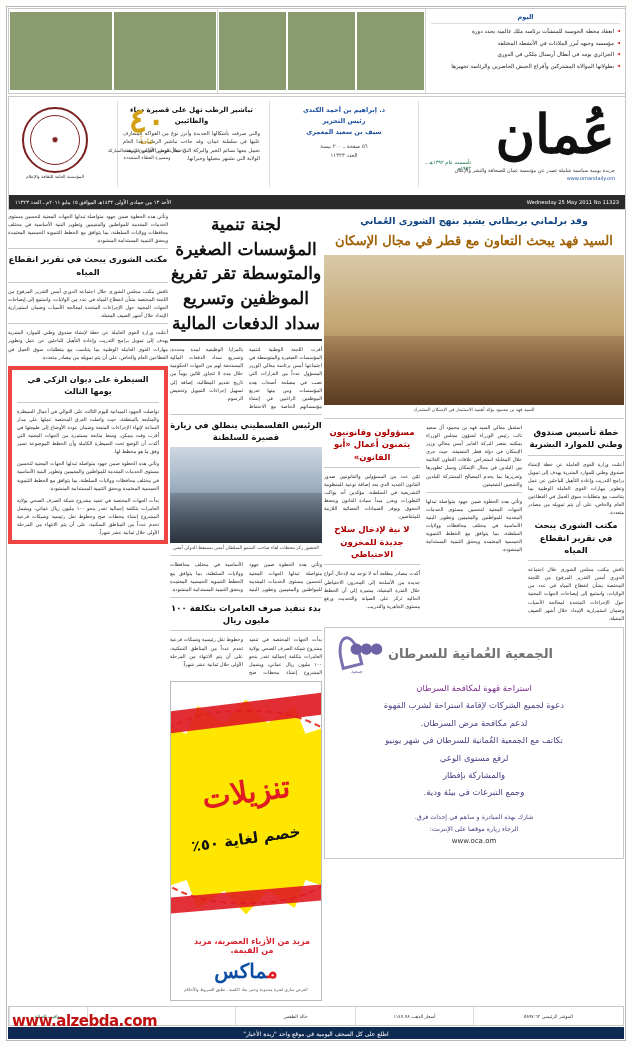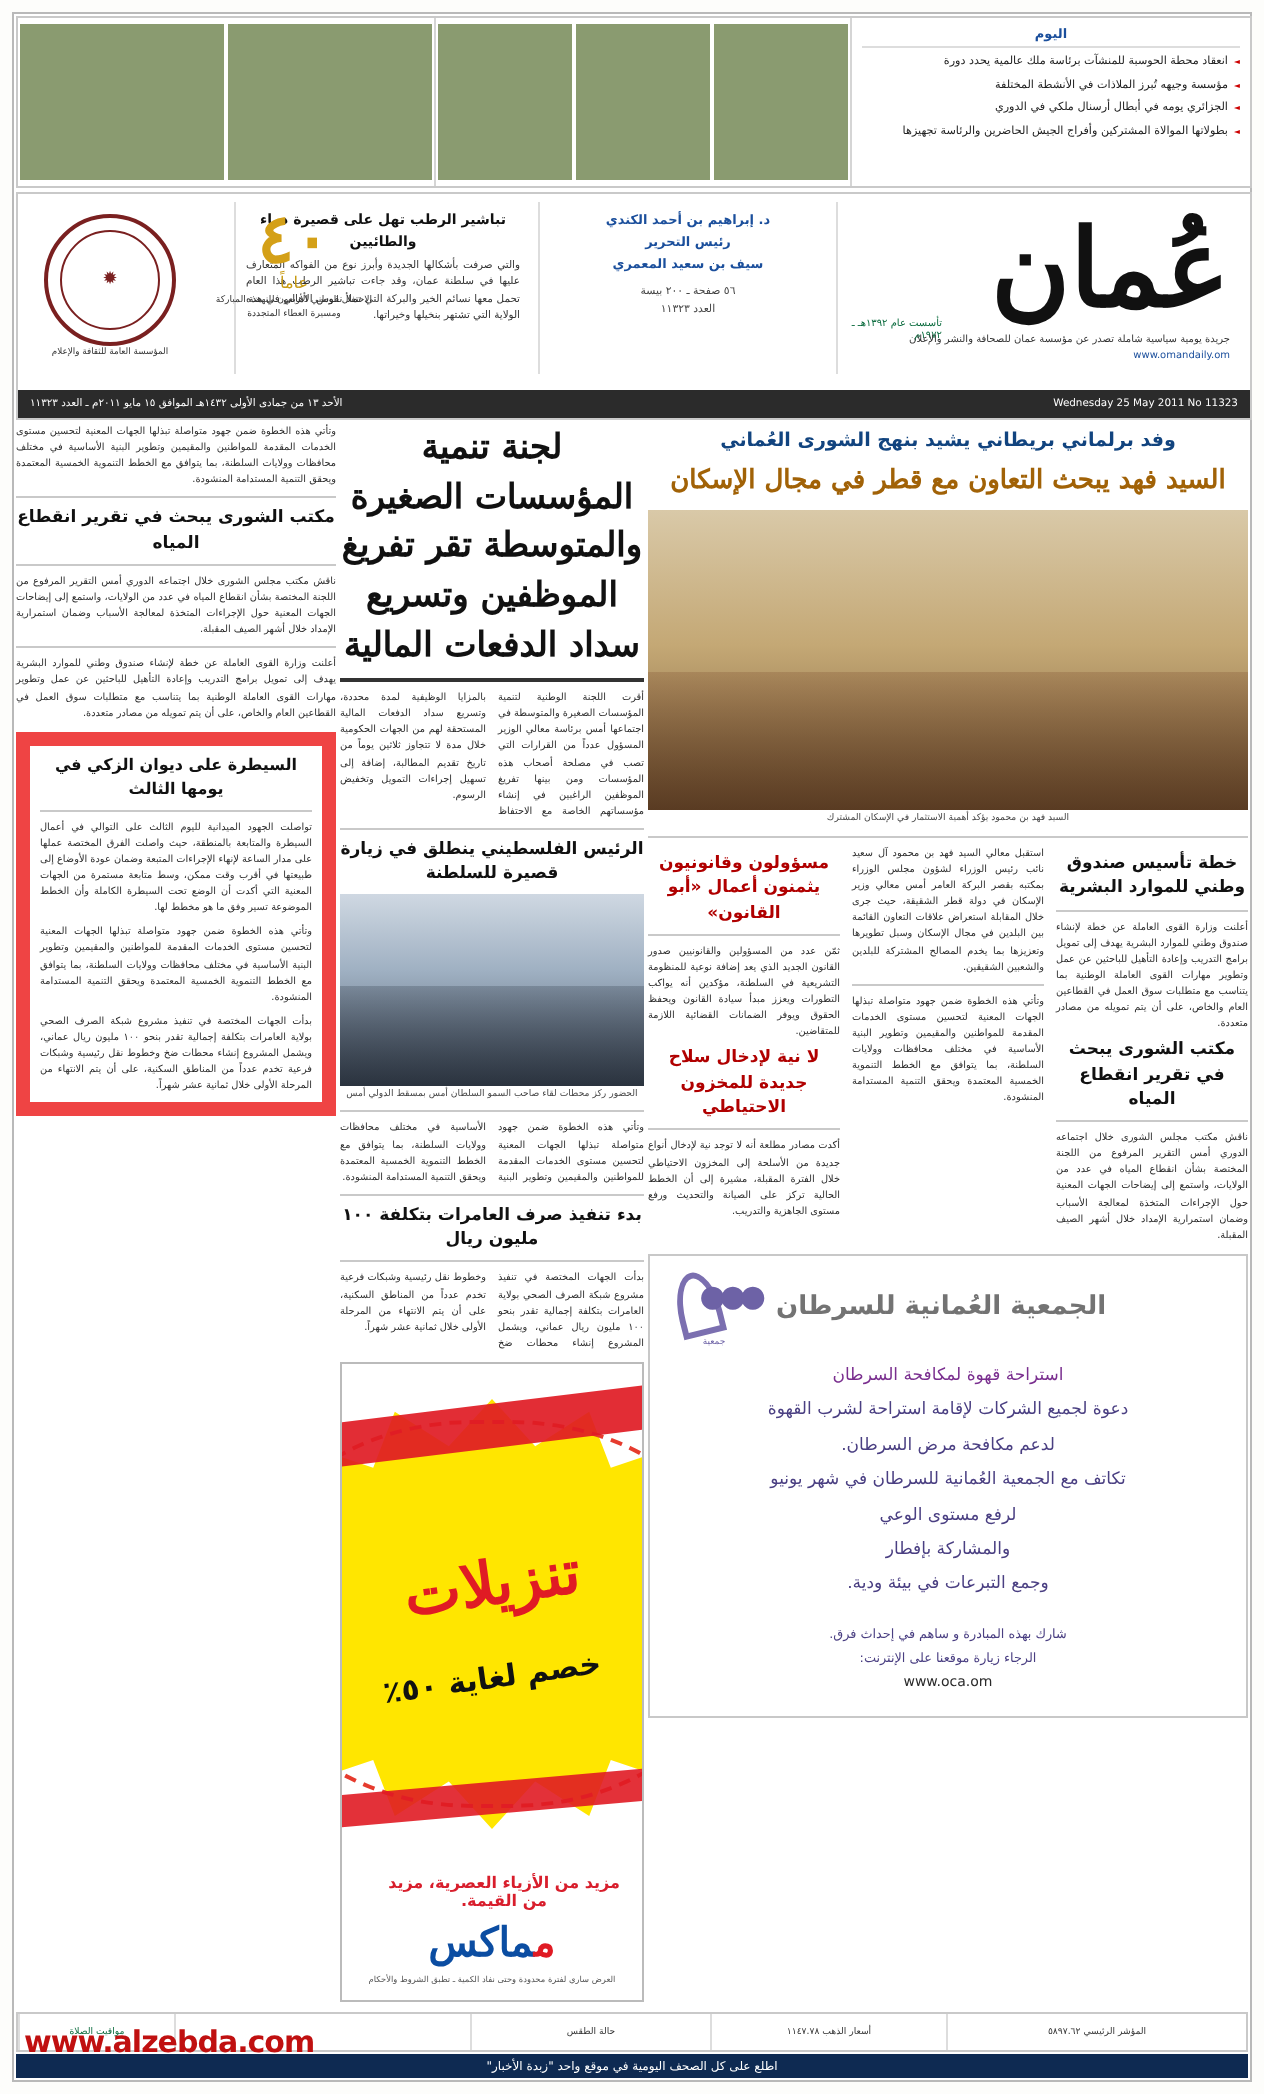--- a/index.html
+++ b/index.html
@@ -103,21 +103,21 @@
   .oca-ribbon{position:absolute;left:4px;top:0;width:16px;height:26px;border:3px solid #7b6fb0;border-radius:50% 50% 0 0/70% 70% 0 0;transform:rotate(-14deg);}
   .oca-people{position:absolute;right:0;top:3px;font-size:15px;color:#6d62a6;letter-spacing:-3px;}
   .oca-logo .sub{position:absolute;left:0;bottom:-2px;width:100%;text-align:center;font-size:4.5px;color:#6d62a6;}
   .oca-lines{margin-top:8px;text-align:center;}
   .oca-lines div{font-size:8.5px;color:#4a3f82;line-height:2.05;}
   .oca-lines div.em{color:#7a2f8f;}
   .oca-foot{margin-top:9px;text-align:center;font-size:6.4px;color:#4a3f82;line-height:1.9;}
   .oca-url{font-size:7px;color:#2a2a2a;direction:ltr;}
 
   
-  .boxed{border:7px solid #ef4444;padding:4px 5px;margin-top:5px;}
+  .boxed{border:4px solid #ef4444;padding:4px 5px;margin-top:5px;}
   .boxhd{font-size:8px;color:#111;font-weight:bold;text-align:center;line-height:1.5;margin-bottom:3px;}
 
   
   .footer{position:absolute;left:8px;top:1006px;width:616px;height:33px;}
   .fbar{position:absolute;left:0;top:0;width:616px;height:20px;border:1px solid #c9c9c9;display:flex;align-items:center;box-sizing:border-box;background:#fff;}
   .fcell{border-left:1px solid #ddd;height:100%;display:flex;align-items:center;justify-content:center;font-size:4.6px;color:#333;padding:0 4px;box-sizing:border-box;}
   .fcell.prayer{width:78px;color:#0a6b3d;}
   .fcell.gold{width:118px;}
   .fcell.wx{width:120px;}
   .fcell.idx{width:150px;}

